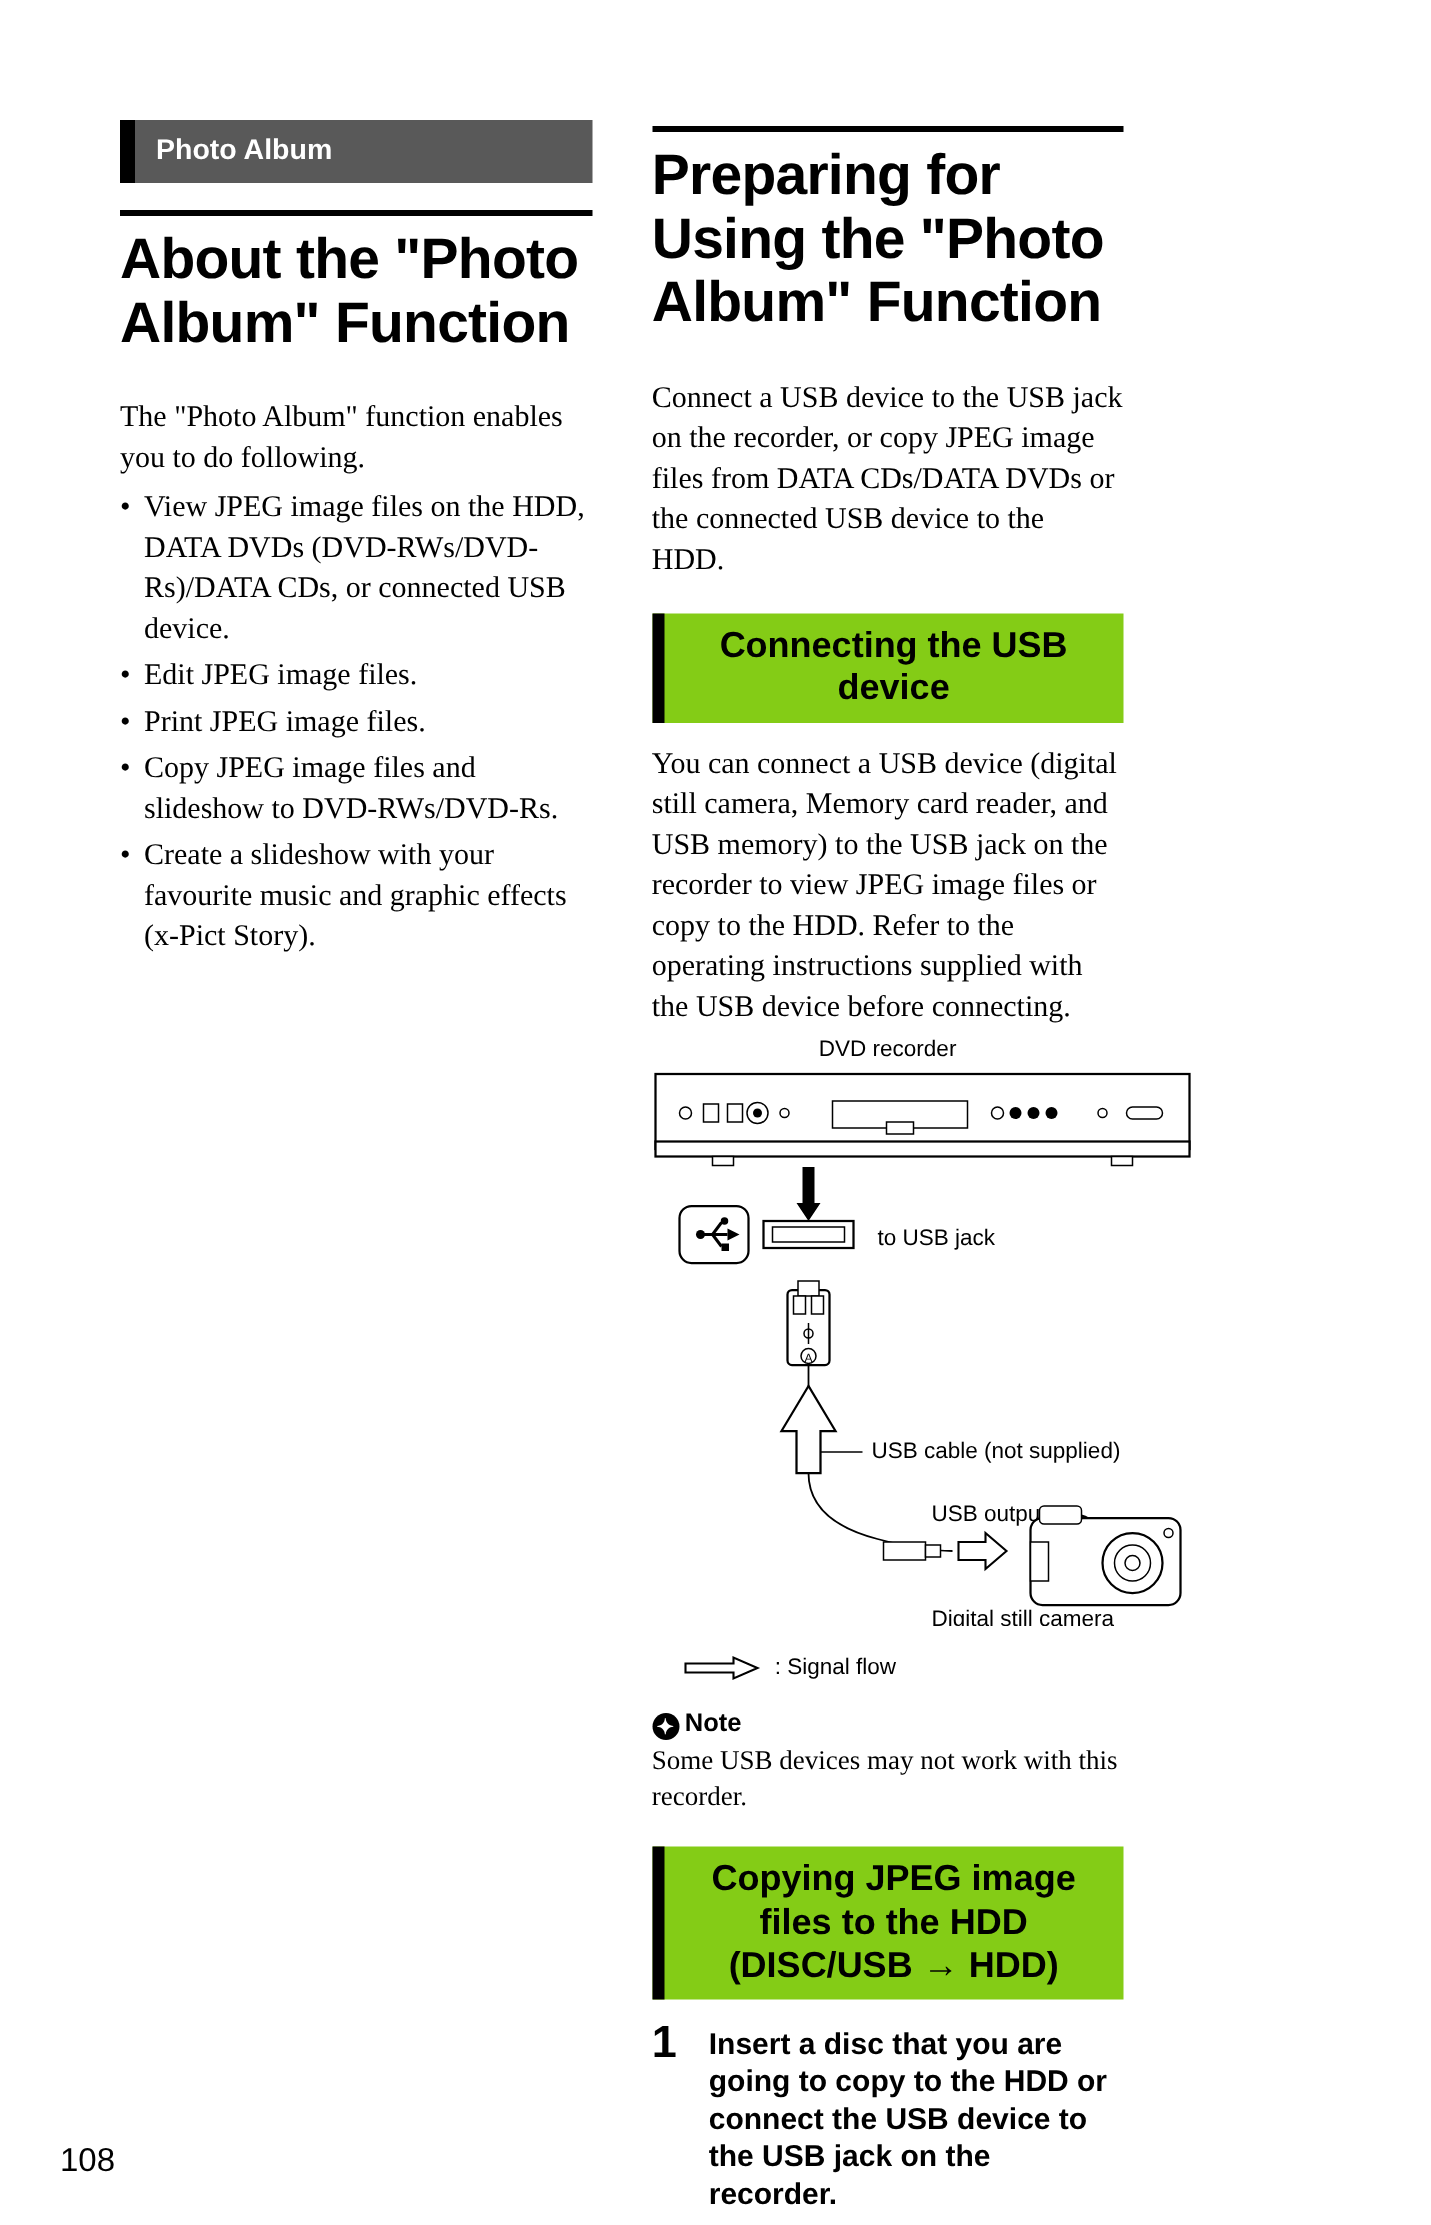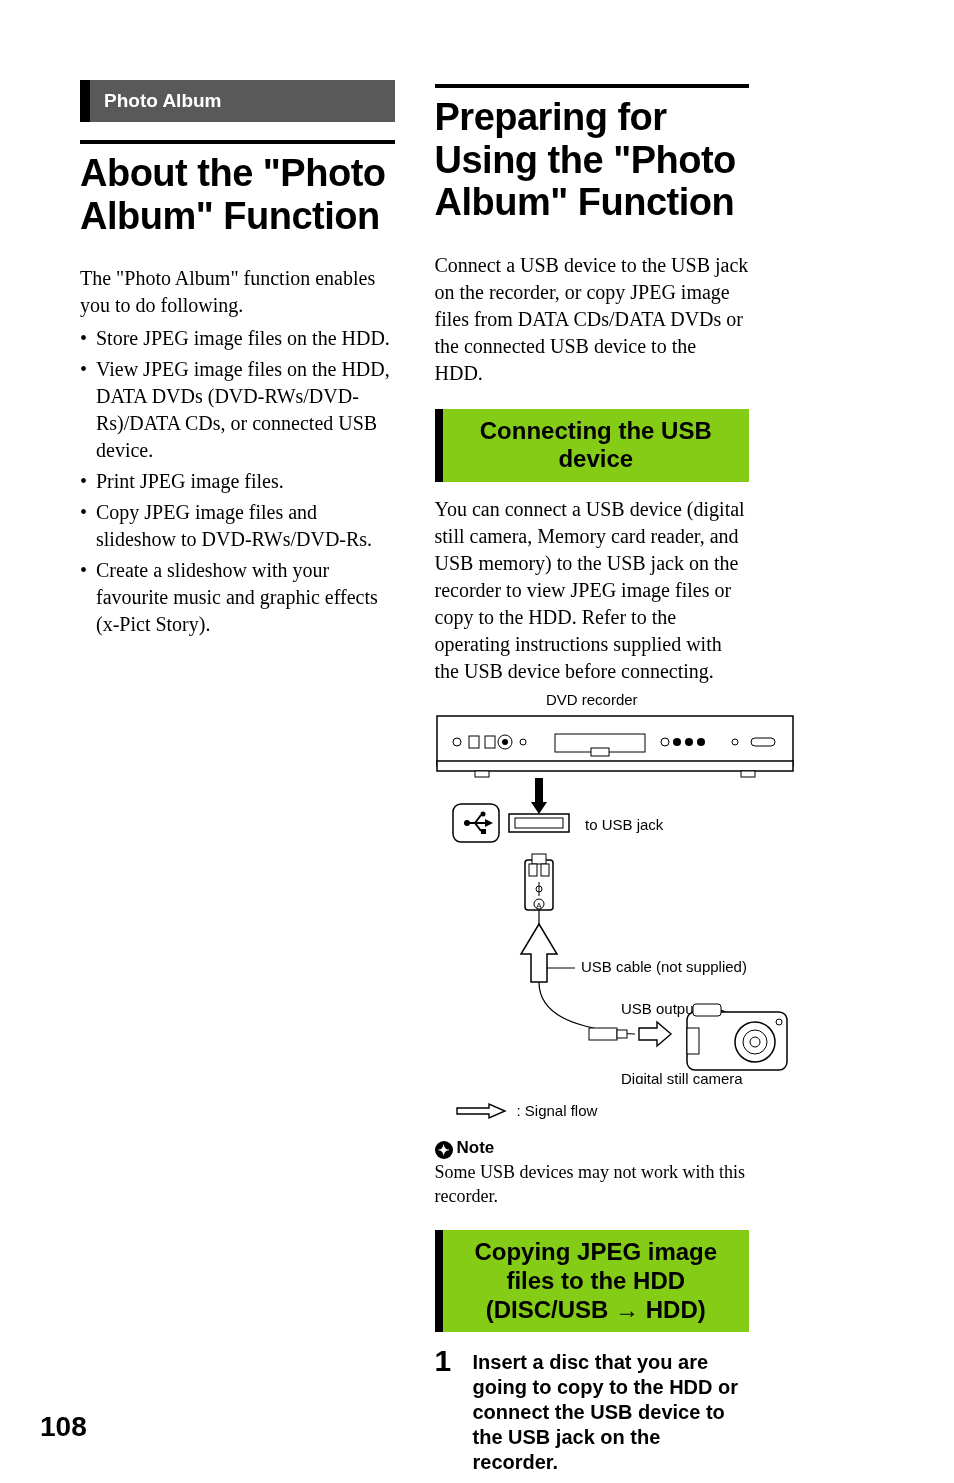--- a/index.html
+++ b/index.html
@@ -135,24 +135,24 @@
     margin: 4px 0 2px 0;
   }
   .steps .step-desc {
     font-family: "Times New Roman", Times, serif;
     font-size: 20px;
     line-height: 1.3;
   }
   .page-number {
     position: absolute;
     left: 40px;
-    bottom: 40px;
-    font-family: Arial, Helvetica, sans-serif;
-    font-weight: bold;
-    font-size: 28px;
+    bottom: 30px;
+    font-family: Arial, Helvetica, sans-serif;
+    font-weight: normal;
+    font-size: 22px;
   }
   
   .diagram {
     width: 360px;
     margin: 6px 0 4px auto;
   }
   .signal-flow {
     margin-top: 14px;
     display: flex;
     align-items: flex-start;
@@ -178,22 +178,22 @@
   <div class="cols">
 
     <div class="col">
       <div class="section-tag">Photo Album</div>
 
       <h1 class="big">About the "Photo Album" Function</h1>
 
       <p class="body">The "Photo Album" function enables you to do following.</p>
 
       <ul class="bullets">
-        <li class="body">Store JPEG image files on the HDD.</li>
         <li class="body">View JPEG image files on the HDD, DATA DVDs (DVD-RWs/DVD-Rs)/DATA CDs, or connected USB device.</li>
+        <li class="body">Edit JPEG image files.</li>
         <li class="body">Print JPEG image files.</li>
         <li class="body">Copy JPEG image files and slideshow to DVD-RWs/DVD-Rs.</li>
         <li class="body">Create a slideshow with your favourite music and graphic effects (x-Pict Story).</li>
       </ul>
     </div>
 
     <div class="col">
       <h1 class="big">Preparing for Using the "Photo Album" Function</h1>
 
       <p class="body">Connect a USB device to the USB jack on the recorder, or copy JPEG image files from DATA CDs/DATA DVDs or the connected USB device to the HDD.</p>

